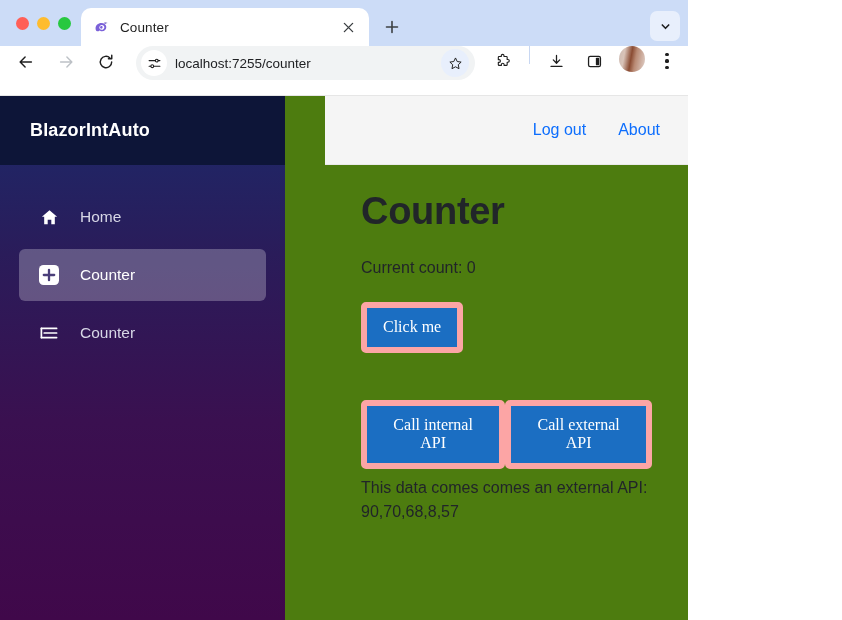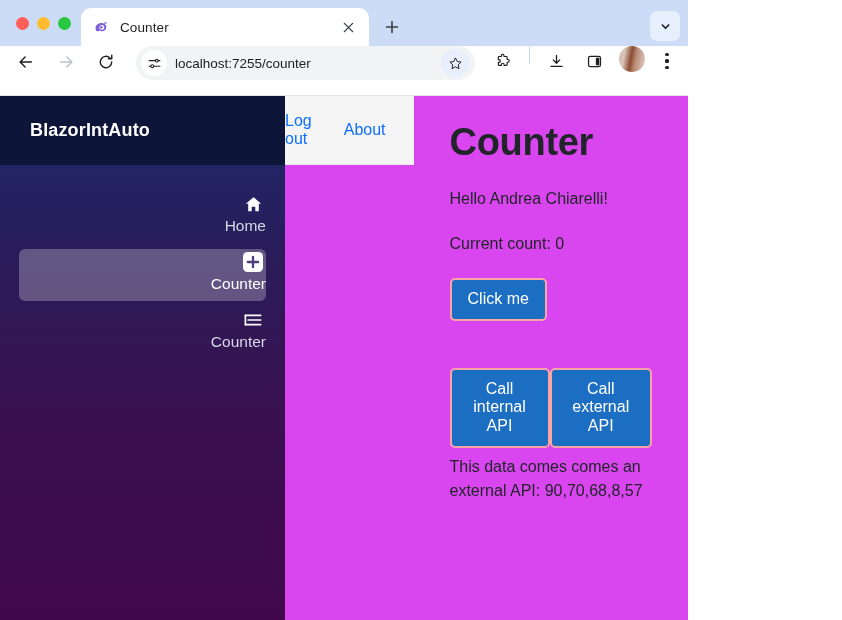--- a/index.html
+++ b/index.html
@@ -217,43 +217,44 @@
   }
   .navmenu {
     padding: 26px 19px 0 19px;
     display: flex;
     flex-direction: column;
     gap: 6px;
   }
   .nav-item {
     height: 52px;
     display: flex;
-    align-items: flex-end;
+    align-items: center;
+    gap: 18px;
     padding-left: 17px;
     border-radius: 6px;
     color: #d7d7e6;
     font-size: 15.5px;
-    flex-direction: column;
   }
   .nav-item.active {
     background: rgba(255,255,255,0.26);
     color: #ffffff;
   }
   .nav-ico {
     width: 26px; height: 26px;
     flex: 0 0 26px;
     display: flex; align-items: center; justify-content: center;
   }
 
   .content {
     flex: 1 1 auto;
     display: flex;
-    flex-direction: row;
+    flex-direction: column;
     min-width: 0;
-    background: #d946ef;
+    background: #4d7c0f;
+    padding-left: 40px;
   }
   .topbar {
     height: 69px;
     flex: 0 0 69px;
     background: #f5f5f5;
     border-bottom: 1px solid #e9e9e9;
     display: flex;
     align-items: center;
     justify-content: flex-end;
     padding-right: 28px;
@@ -284,24 +285,24 @@
     line-height: 1.5;
     margin-bottom: 21px;
   }
   .para.count { margin-bottom: 22px; }
 
   .btn {
     display: inline-flex;
     align-items: center;
     justify-content: center;
     background: #1b6ec2;
-    border: 2px solid #fca5a5;
+    border: 6px solid #fca5a5;
     color: #ffffff;
     font-size: 16px;
-    font-family: Liberation Sans, sans-serif;
+    font-family: Liberation Serif, serif;
     border-radius: 5px;
     padding: 10px 16px;
     line-height: 1.18;
     cursor: pointer;
     text-align: center;
   }
   .btn-row {
     display: flex;
     margin-top: 47px;
     margin-bottom: 7px;
@@ -474,21 +475,20 @@
 
       <div class="topbar">
         <a href="#">Log out</a>
         <a href="#">About</a>
       </div>
 
       <div class="article">
 
         <div class="h1">Counter</div>
 
-        <div class="para">Hello Andrea Chiarelli!</div>
 
         <div class="para count">Current count: 0</div>
 
         <button class="btn">Click me</button>
 
         <div class="btn-row">
           <button class="btn">Call internal API</button>
           <button class="btn">Call external API</button>
         </div>
 

